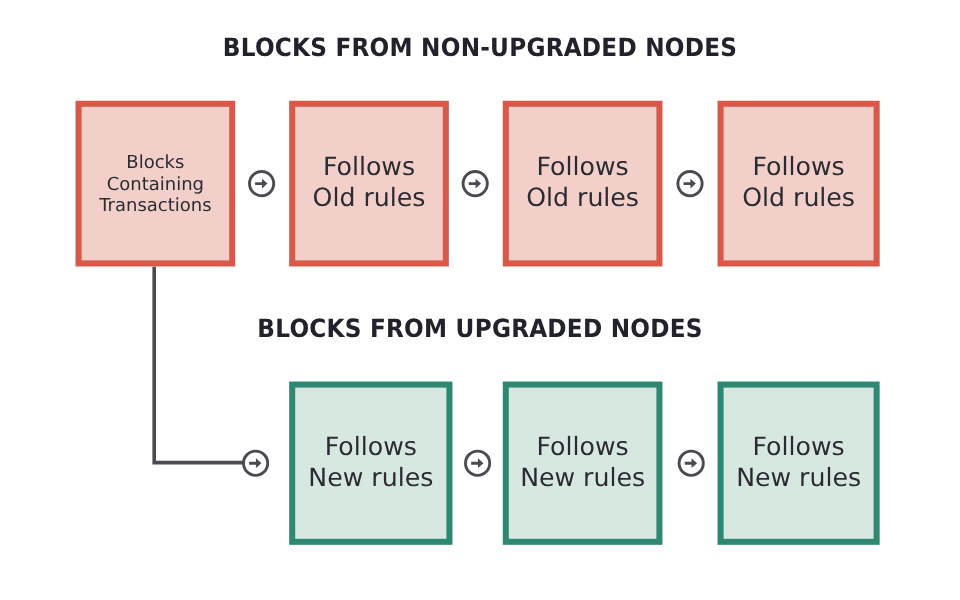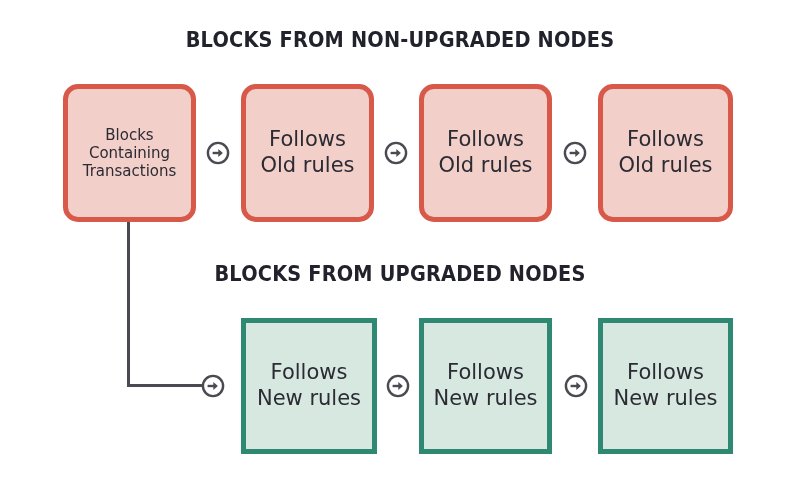--- a/index.html
+++ b/index.html
@@ -58,21 +58,21 @@
   .block.red {
     background: #f2cfc9;
     border: 5px solid #d8584a;
   }
   .block.green {
     background: #d7e8e1;
     border: 5px solid #2e8872;
   }
 
   
-  .row-top { top: 84px; height: 138px; border-radius: 15px; }
+  .row-top { top: 84px; height: 138px; }
   #block-origin      { left: 63px;  width: 133px; font-size: 15px; }
   #block-old-1       { left: 241px; width: 133px; font-size: 21px; }
   #block-old-2       { left: 419px; width: 133px; font-size: 21px; }
   #block-old-3       { left: 598px; width: 135px; font-size: 21px; }
 
   
   .row-bottom { top: 318px; height: 136px; }
   #block-new-1       { left: 241px; width: 136px; font-size: 21px; }
   #block-new-2       { left: 419px; width: 133px; font-size: 21px; }
   #block-new-3       { left: 598px; width: 135px; font-size: 21px; }

